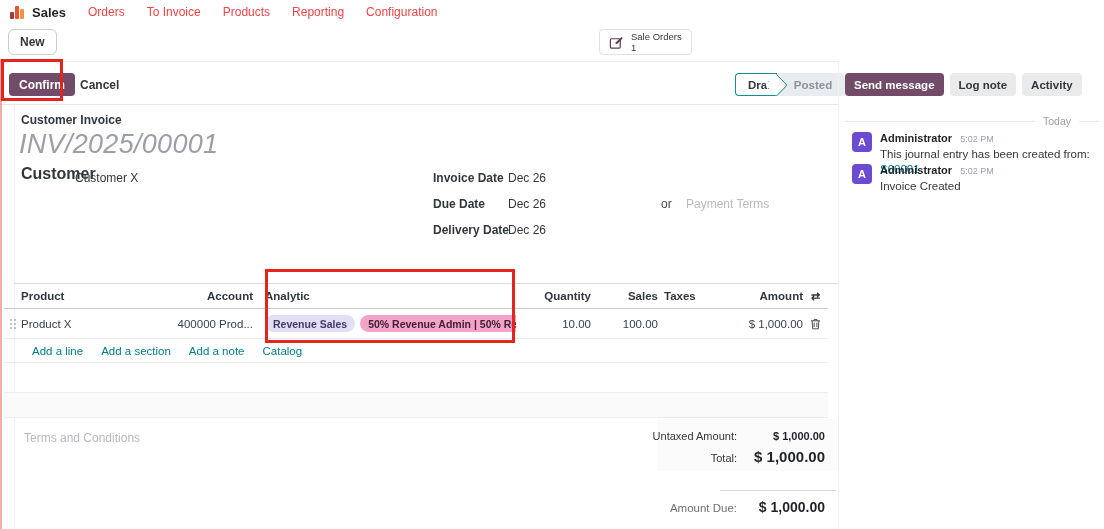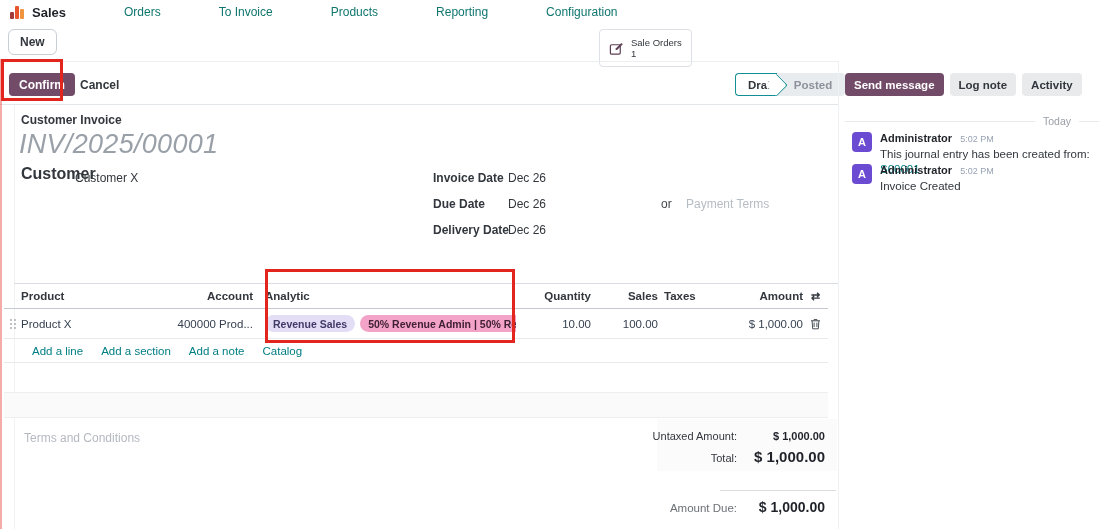--- a/index.html
+++ b/index.html
@@ -11,33 +11,33 @@
   .abs{ position:absolute; }
 
   
   .navbar{ position:absolute; top:0; left:0; right:0; height:24px; display:flex; align-items:center; padding-left:10px; }
   .logo{ display:flex; align-items:flex-end; gap:1px; width:15px; height:13px; margin-right:7px; }
   .logo i{ display:block; width:4px; border-radius:1px; }
   .logo .b1{ height:7px; background:#a03c3c; }
   .logo .b2{ height:13px; background:#e8542e; }
   .logo .b3{ height:10px; background:#f0953f; }
   .app-name{ font-weight:700; font-size:13px; color:#1f2329; margin-right:22px; }
-  .menu-item{ font-size:12px; color:#0f766e; margin-right:22px; cursor:pointer;margin-left:36px; }
+  .menu-item{ font-size:12px; color:#ef4444; margin-right:22px; cursor:pointer; }
 
   
   .new-btn{ position:absolute; left:8px; top:29px; height:26px; padding:0 11px; background:#fff;
     border:1px solid #c9ced4; border-radius:6px; font-size:12px; font-weight:600; color:#32373d;
     font-family:inherit; cursor:pointer; }
   .bc{ position:absolute; left:49px; top:27px; line-height:1.25; }
   .bc-top{ font-size:10.5px; }
   .bc-top a{ color:#017e84; text-decoration:none; cursor:pointer; }
   .bc-sep{ color:#9aa0a6; margin:0 3px; }
   .bc-bottom{ font-size:12px; color:#32373d; display:flex; align-items:center; gap:9px; margin-top:1px; }
   .icon-btn{ color:#42474e; font-size:12px; cursor:pointer; line-height:1; }
-  .smart-btn{ position:absolute; left:599px; top:29px; height:38px; display:flex; align-items:center; gap:7px;
+  .smart-btn{ position:absolute; left:599px; top:29px; height:26px; display:flex; align-items:center; gap:7px;
     padding:0 9px; border:1px solid #dde1e5; border-radius:4px; background:#fff; cursor:pointer; }
   .smart-text{ font-size:9.5px; line-height:1.2; color:#32373d; text-align:left; }
 
   .hline-top{ left:0; top:61px; width:838px; height:1px; background:#eceef1; }
   .hline-status{ left:0; top:104px; width:838px; height:1px; background:#e4e7ea; }
   .vline-sheet-right{ left:838px; top:61px; width:1px; height:468px; background:#f0f1f3; }
   .vline-sheet-left{ left:14px; top:105px; width:1px; height:424px; background:#f1f2f4; }
 
   
   .confirm-btn{ position:absolute; left:9px; top:73px; height:23px; padding:0 10px; background:#714b67;

